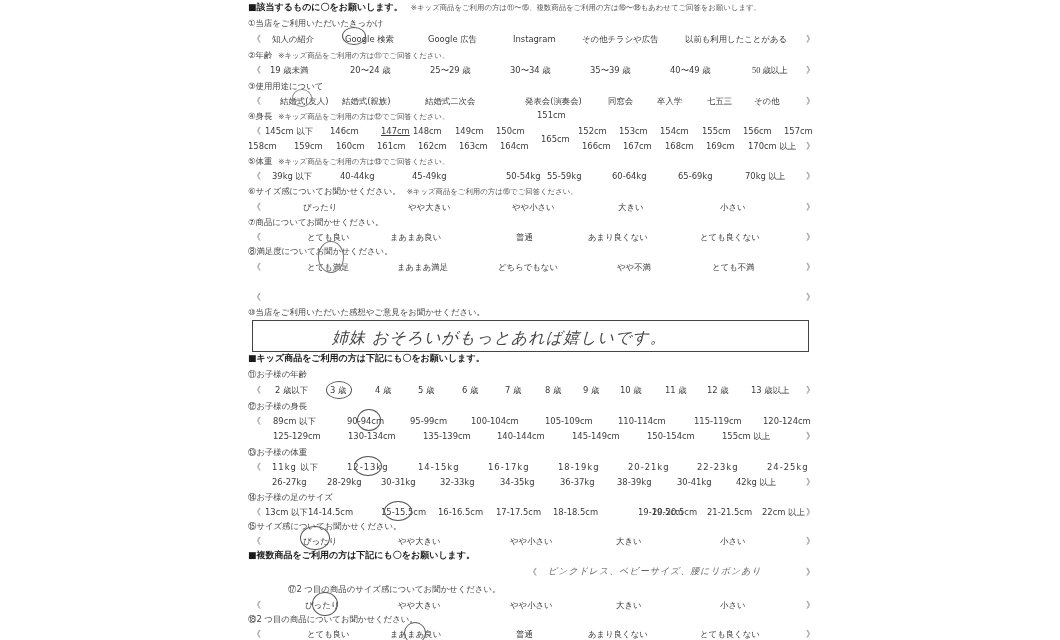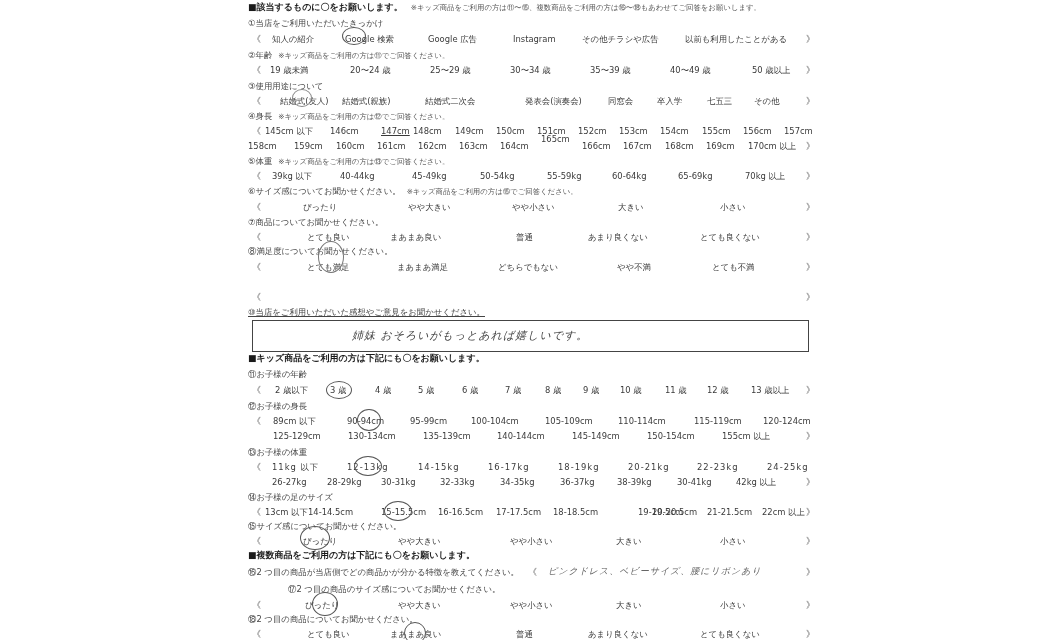--- a/index.html
+++ b/index.html
@@ -38,21 +38,21 @@
   <span class="circ" style="left:342px;top:27px;width:22px;height:16px;"></span>
 
   <div class="line q" style="top:50px;"><span>②年齢</span><span class="note">※キッズ商品をご利用の方は⑪でご回答ください。</span></div>
   <span class="br" style="left:252px;top:65px;">《</span>
   <span class="opt" style="left:270px;top:65px;">19 歳未満</span>
   <span class="opt" style="left:350px;top:65px;">20〜24 歳</span>
   <span class="opt" style="left:430px;top:65px;">25〜29 歳</span>
   <span class="opt" style="left:510px;top:65px;">30〜34 歳</span>
   <span class="opt" style="left:590px;top:65px;">35〜39 歳</span>
   <span class="opt" style="left:670px;top:65px;">40〜49 歳</span>
-  <span class="opt" style="left:752px;top:65px;">50 歳以上</span>
+  <span class="opt" style="left:752px;top:65px;font-family:Liberation Serif, serif;">50 歳以上</span>
   <span class="br" style="left:806px;top:65px;">》</span>
 
   <div class="line q" style="top:81px;">③使用用途について</div>
   <span class="br" style="left:252px;top:96px;">《</span>
   <span class="opt" style="left:280px;top:96px;">結婚式(友人)</span>
   <span class="opt" style="left:342px;top:96px;">結婚式(親族)</span>
   <span class="opt" style="left:425px;top:96px;">結婚式二次会</span>
   <span class="opt" style="left:525px;top:96px;">発表会(演奏会)</span>
   <span class="opt" style="left:608px;top:96px;">同窓会</span>
   <span class="opt" style="left:657px;top:96px;">卒入学</span>
@@ -62,21 +62,21 @@
   <span class="circ" style="left:292px;top:89px;width:18px;height:16px;border-color:#888;"></span>
 
   <div class="line q" style="top:111px;"><span>④身長</span><span class="note">※キッズ商品をご利用の方は⑫でご回答ください。</span></div>
   <span class="br" style="left:252px;top:126px;">《</span>
   <span class="opt" style="left:265px;top:126px;">145cm 以下</span>
   <span class="opt" style="left:330px;top:126px;">146cm</span>
   <span class="opt" style="left:381px;top:126px;text-decoration:underline;">147cm</span>
   <span class="opt" style="left:413px;top:126px;">148cm</span>
   <span class="opt" style="left:455px;top:126px;">149cm</span>
   <span class="opt" style="left:496px;top:126px;">150cm</span>
-  <span class="opt" style="left:537px;top:126px;">151cm</span>
+  <span class="opt" style="left:537px;top:110px;">151cm</span>
   <span class="opt" style="left:578px;top:126px;">152cm</span>
   <span class="opt" style="left:619px;top:126px;">153cm</span>
   <span class="opt" style="left:660px;top:126px;">154cm</span>
   <span class="opt" style="left:702px;top:126px;">155cm</span>
   <span class="opt" style="left:743px;top:126px;">156cm</span>
   <span class="opt" style="left:784px;top:126px;">157cm</span>
   <span class="opt" style="left:248px;top:141px;">158cm</span>
   <span class="opt" style="left:294px;top:141px;">159cm</span>
   <span class="opt" style="left:336px;top:141px;">160cm</span>
   <span class="opt" style="left:377px;top:141px;">161cm</span>
@@ -89,21 +89,21 @@
   <span class="opt" style="left:665px;top:141px;">168cm</span>
   <span class="opt" style="left:706px;top:141px;">169cm</span>
   <span class="opt" style="left:748px;top:141px;">170cm 以上</span>
   <span class="br" style="left:806px;top:141px;">》</span>
 
   <div class="line q" style="top:156px;"><span>⑤体重</span><span class="note">※キッズ商品をご利用の方は⑬でご回答ください。</span></div>
   <span class="br" style="left:252px;top:171px;">《</span>
   <span class="opt" style="left:272px;top:171px;">39kg 以下</span>
   <span class="opt" style="left:340px;top:171px;">40-44kg</span>
   <span class="opt" style="left:412px;top:171px;">45-49kg</span>
-  <span class="opt" style="left:480px;top:171px;">50-54kg</span>
+  <span class="opt" style="left:506px;top:171px;">50-54kg</span>
   <span class="opt" style="left:547px;top:171px;">55-59kg</span>
   <span class="opt" style="left:612px;top:171px;">60-64kg</span>
   <span class="opt" style="left:678px;top:171px;">65-69kg</span>
   <span class="opt" style="left:745px;top:171px;">70kg 以上</span>
   <span class="br" style="left:806px;top:171px;">》</span>
 
   <div class="line q" style="top:186px;"><span>⑥サイズ感についてお聞かせください。</span><span class="note">※キッズ商品をご利用の方は⑮でご回答ください。</span></div>
   <span class="br" style="left:252px;top:202px;">《</span>
   <span class="opt" style="left:303px;top:202px;">ぴったり</span>
   <span class="opt" style="left:408px;top:202px;">やや大きい</span>
@@ -128,23 +128,23 @@
   <span class="opt" style="left:498px;top:262px;">どちらでもない</span>
   <span class="opt" style="left:617px;top:262px;">やや不満</span>
   <span class="opt" style="left:712px;top:262px;">とても不満</span>
   <span class="br" style="left:806px;top:262px;">》</span>
   <span class="circ" style="left:318px;top:241px;width:24px;height:30px;border-color:#777;"></span>
 
   <span class="br" style="left:252px;top:292px;">《</span>
   <span class="opt" style="left:270px;top:292px;"></span>
   <span class="br" style="left:806px;top:292px;">》</span>
 
-  <div class="line q" style="top:307px;text-decoration:underline;">⑩当店をご利用いただいた感想やご意見をお聞かせください。</div>
+  <div class="line q" style="top:307px;">⑩当店をご利用いただいた感想やご意見をお聞かせください。</div>
   <div class="box"></div>
-  <span class="hand" style="left:352px;top:328px;font-size:11px;">姉妹 おそろいがもっとあれば嬉しいです。</span>
+  <span class="hand" style="left:332px;top:328px;font-size:16px;">姉妹 おそろいがもっとあれば嬉しいです。</span>
 
   <div class="line h" style="top:353px;">■キッズ商品をご利用の方は下記にも〇をお願いします。</div>
 
   <div class="line q" style="top:369px;">⑪お子様の年齢</div>
   <span class="br" style="left:252px;top:385px;">《</span>
   <span class="opt" style="left:275px;top:385px;">2 歳以下</span>
   <span class="opt" style="left:330px;top:385px;">3 歳</span>
   <span class="opt" style="left:375px;top:385px;">4 歳</span>
   <span class="opt" style="left:418px;top:385px;">5 歳</span>
   <span class="opt" style="left:462px;top:385px;">6 歳</span>
@@ -220,21 +220,20 @@
   <span class="opt" style="left:303px;top:536px;">ぴったり</span>
   <span class="opt" style="left:398px;top:536px;">やや大きい</span>
   <span class="opt" style="left:510px;top:536px;">やや小さい</span>
   <span class="opt" style="left:616px;top:536px;">大きい</span>
   <span class="opt" style="left:720px;top:536px;">小さい</span>
   <span class="br" style="left:806px;top:536px;">》</span>
   <span class="circ" style="left:300px;top:526px;width:28px;height:22px;"></span>
 
   <div class="line h" style="top:550px;">■複数商品をご利用の方は下記にも〇をお願いします。</div>
 
-  <div class="line q" style="top:567px;">⑯2 つ目の商品が当店側でどの商品かが分かる特徴を教えてください。</div>
   <span class="br" style="left:528px;top:567px;">《</span>
   <span class="hand" style="left:548px;top:565px;font-size:9px;color:#666;">ピンクドレス、ベビーサイズ、腰にリボンあり</span>
   <span class="br" style="left:806px;top:567px;">》</span>
 
   <div class="line q" style="top:584px;margin-left:40px;">⑰2 つ目の商品のサイズ感についてお聞かせください。</div>
   <span class="br" style="left:252px;top:600px;">《</span>
   <span class="opt" style="left:305px;top:600px;">ぴったり</span>
   <span class="opt" style="left:398px;top:600px;">やや大きい</span>
   <span class="opt" style="left:510px;top:600px;">やや小さい</span>
   <span class="opt" style="left:616px;top:600px;">大きい</span>

